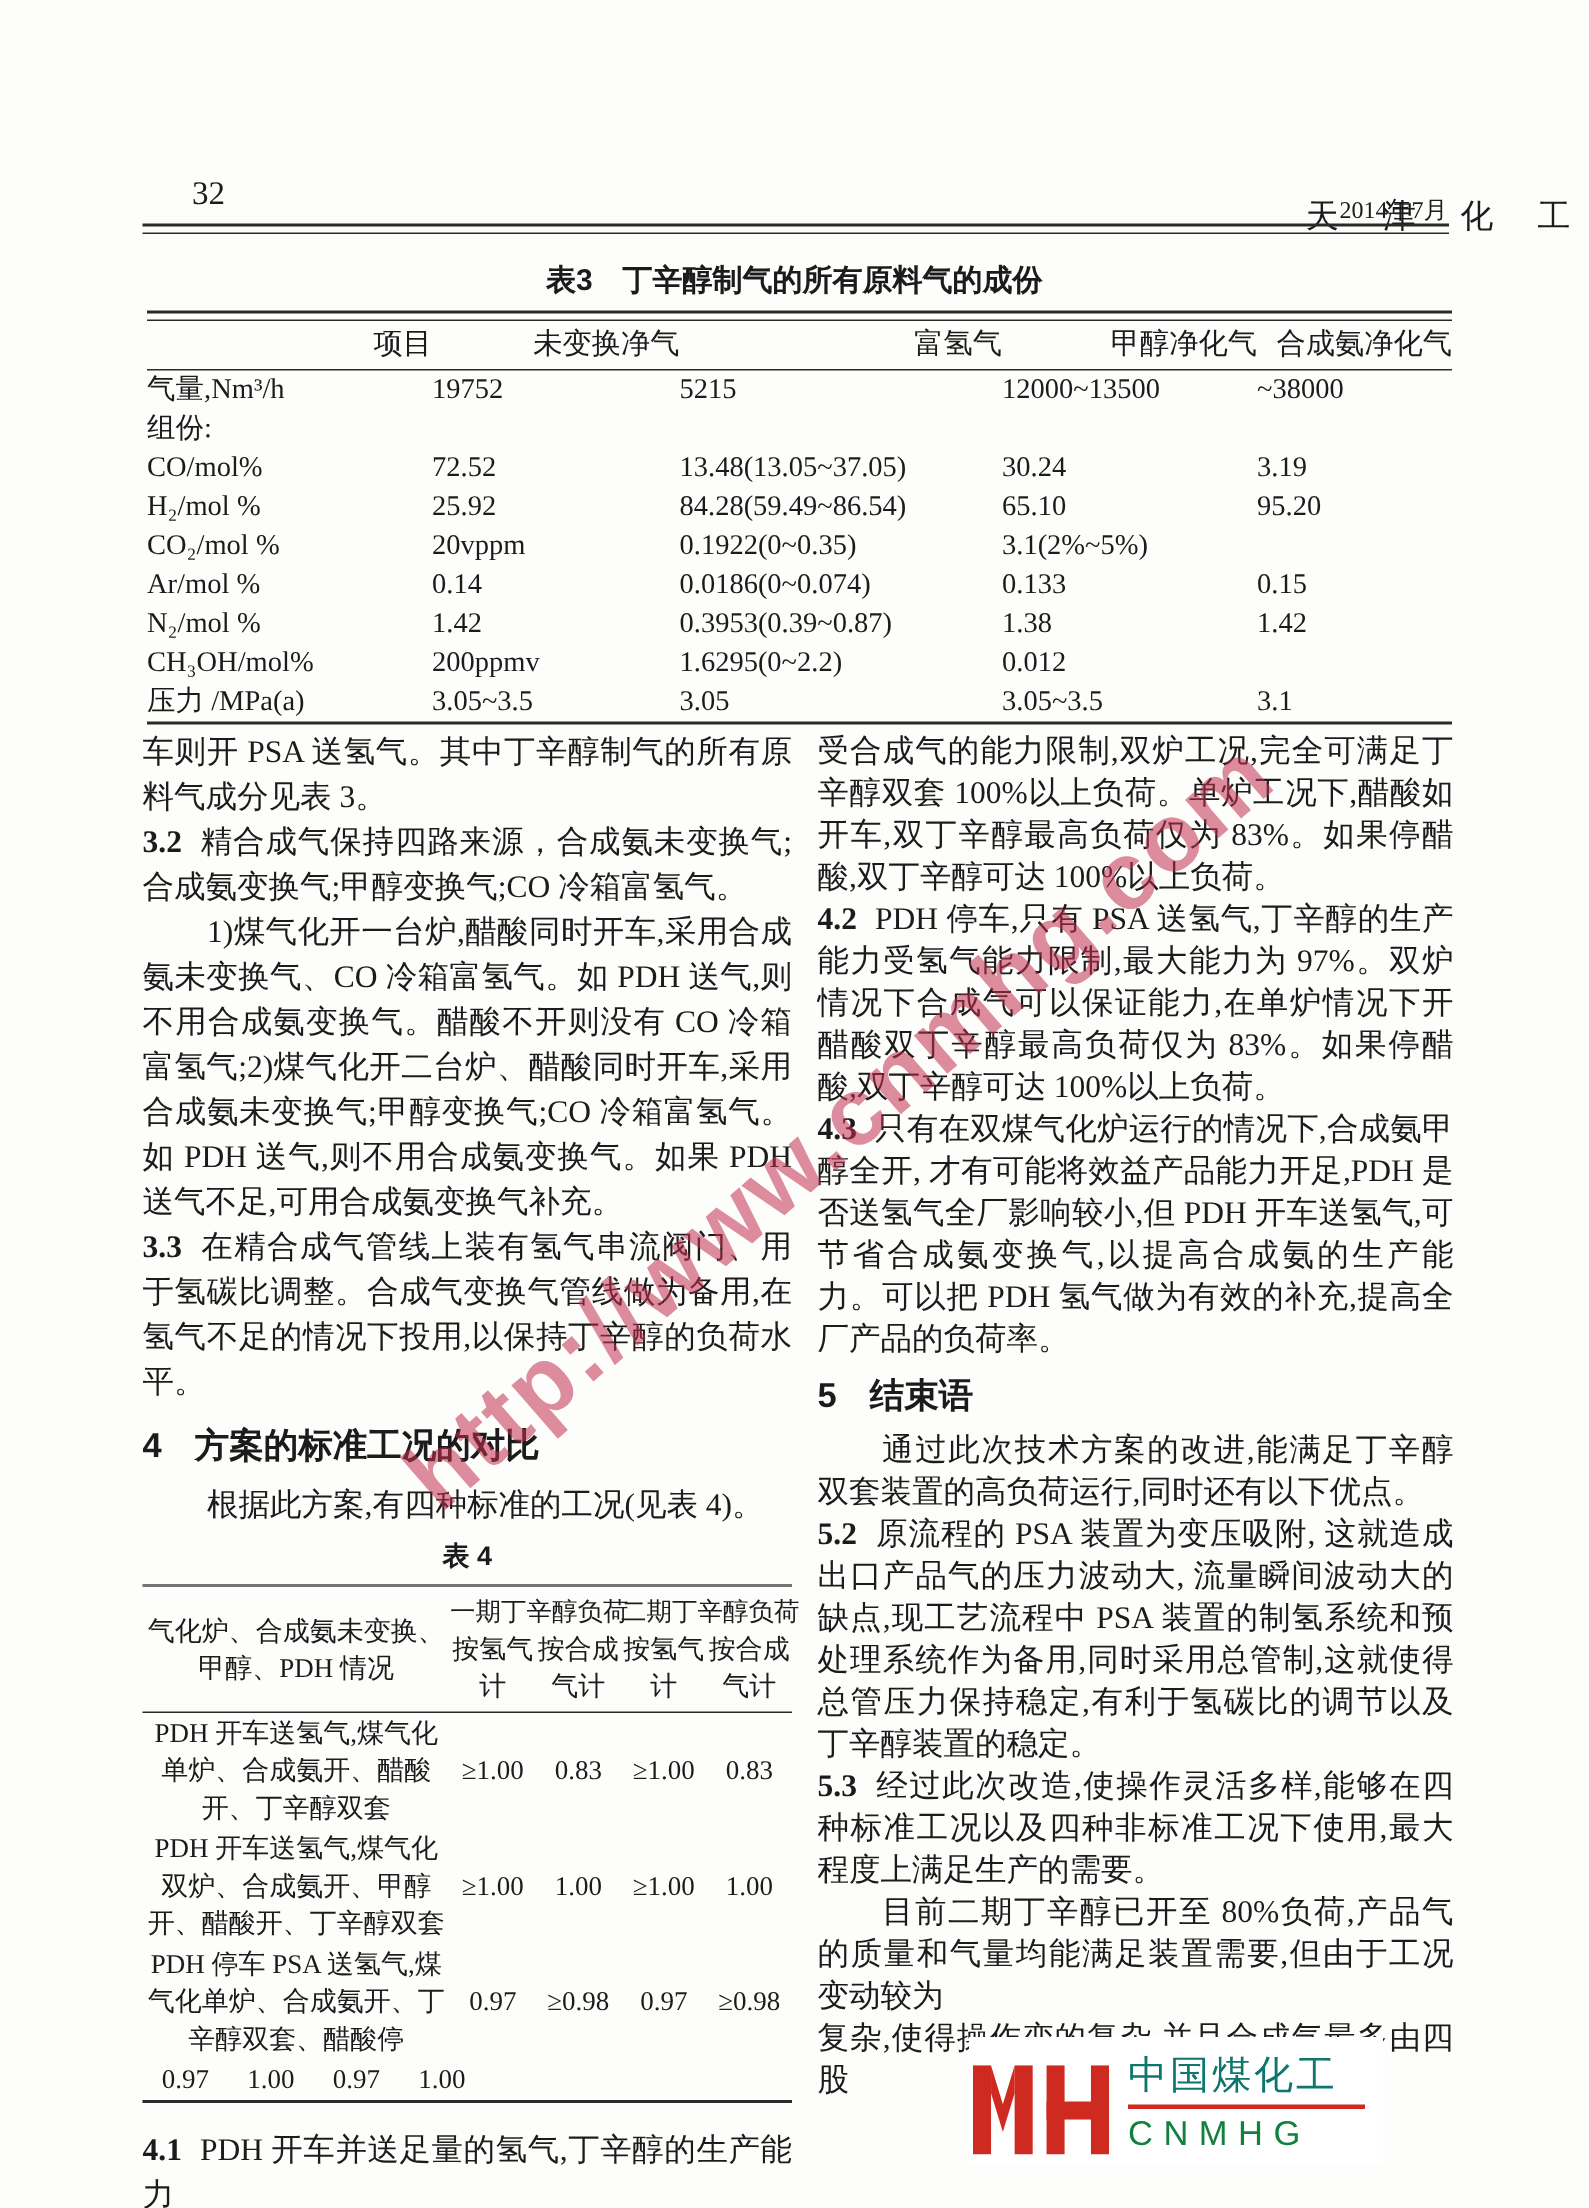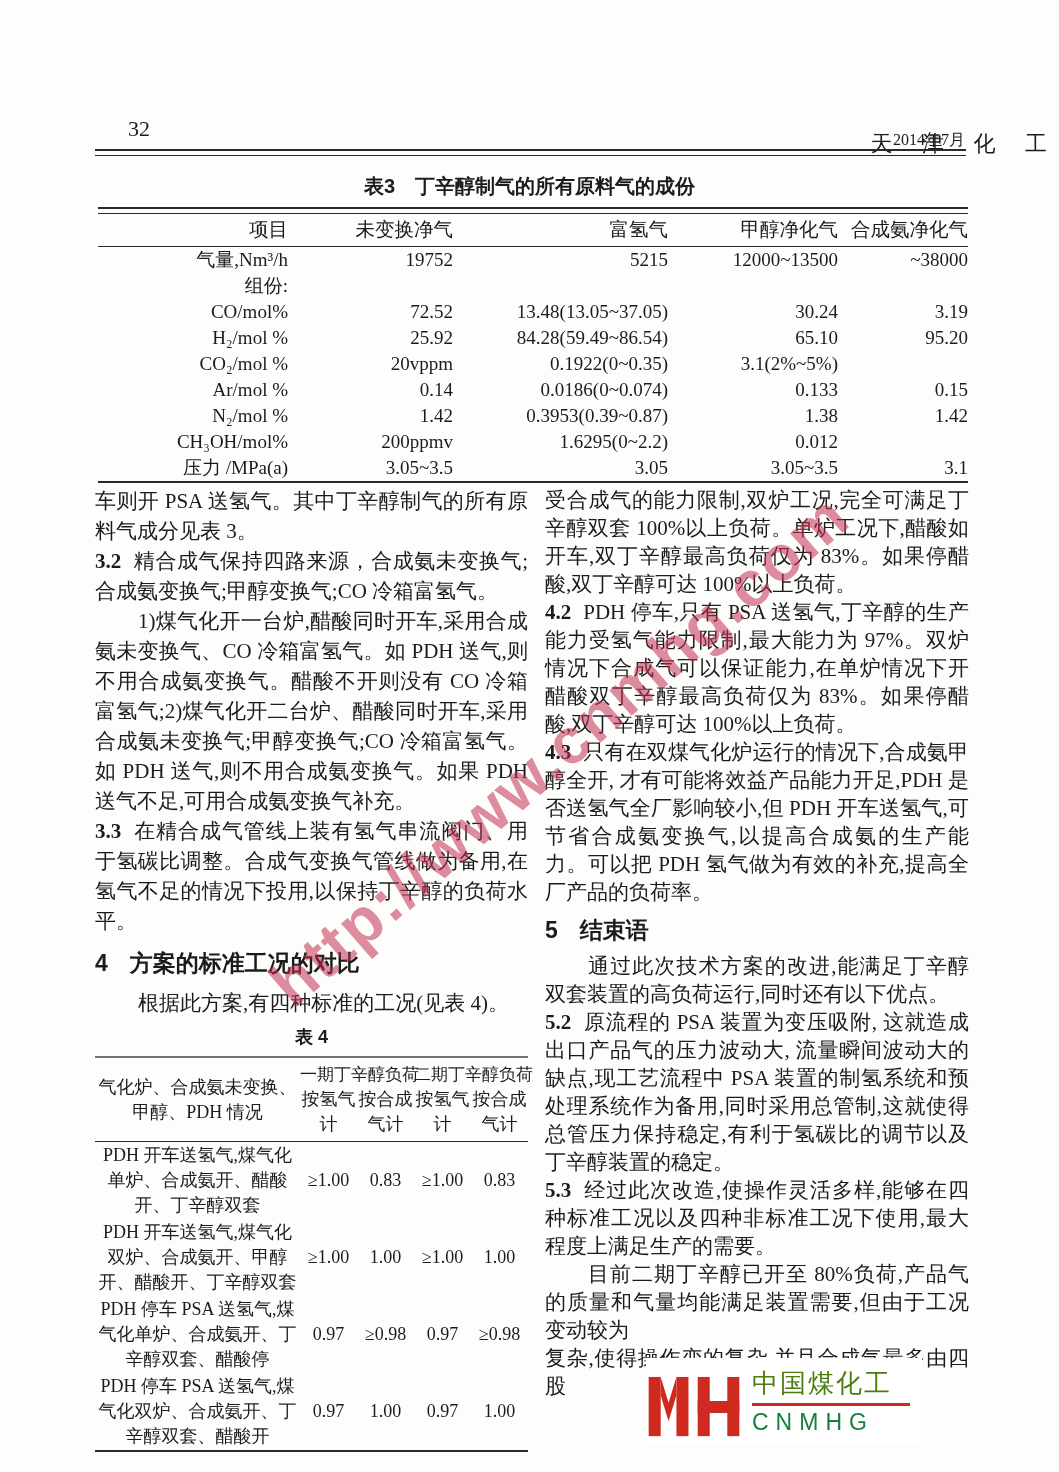--- a/index.html
+++ b/index.html
@@ -16,21 +16,21 @@
 
   
   .t3-title{position:absolute;left:0;right:0;top:173px;text-align:center;font-weight:bold;font-size:20px;
             font-family:"Liberation Sans","DejaVu Sans",sans-serif;}
   .t3{position:absolute;left:98px;top:207px;width:870px;}
   .t3-toprule{height:4px;border-top:2px solid #2a2a2a;border-bottom:1px solid #2a2a2a;}
   .t3-head{display:grid;grid-template-columns:190px 165px 215px 170px 130px;height:32px;line-height:32px;
            border-bottom:1.5px solid #2a2a2a;font-size:19.5px;}
   .t3-head span{text-align:right;}
   .t3-row{display:grid;grid-template-columns:190px 165px 215px 170px 130px;height:26px;line-height:26px;font-size:19px;}
-  .t3-row span{text-align:right;white-space:nowrap;}
+  .t3-row span{text-align:left;white-space:nowrap;}
   .t3-botrule{border-top:2.5px solid #2a2a2a;height:2px;}
 
   
   .col{position:absolute;top:486px;}
   .col p{margin:0;text-align:justify;}
   .col-left{left:95px;width:433px;font-size:21px;line-height:30px;}
   .col-right{left:545px;width:424px;font-size:21px;line-height:28px;}
   .ind{text-indent:2.05em;}
   .num{font-weight:bold;margin-right:12px;}
   .sec-h{font-family:"Liberation Sans","DejaVu Sans",sans-serif;font-weight:bold;font-size:23px;
@@ -57,21 +57,21 @@
   
   .watermark{position:absolute;left:255px;top:965px;transform:rotate(-41deg);transform-origin:0 0;
              font-family:"Liberation Sans","DejaVu Sans",sans-serif;font-weight:bold;font-size:64px;
              letter-spacing:2px;color:#c2304f;opacity:.55;white-space:nowrap;z-index:4;pointer-events:none;}
 
   
   .logo{position:absolute;left:646px;top:1358px;width:276px;height:86px;background:#ffffff;z-index:6;
         display:flex;align-items:center;gap:10px;}
   .logo-mark{width:96px;height:74px;flex:0 0 auto;}
   .logo-txt{display:flex;flex-direction:column;align-items:flex-start;}
-  .logo-cn{font-family:"Liberation Sans","DejaVu Sans",sans-serif;font-size:26px;color:#4d7c0f;letter-spacing:2px;}
+  .logo-cn{font-family:"Liberation Sans","DejaVu Sans",sans-serif;font-size:26px;color:#0f766e;letter-spacing:2px;}
   .logo-underline{width:158px;height:2.5px;background:#cf2a20;margin:2px 0 3px 0;}
   .logo-en{font-family:"Liberation Sans","DejaVu Sans",sans-serif;font-size:23px;color:#15803d;letter-spacing:7px;}
 </style>
 </head>
 <body>
 
 <div class="page">
 
   <span class="hdr-num">32</span>
   <span class="hdr-journal">天 津 化 工</span>
@@ -212,21 +212,20 @@
 
         <div class="t4-row">
           <div class="t4-cond">PDH 停车 PSA 送氢气,煤气化单炉、合成氨开、丁辛醇双套、醋酸停</div>
           <span class="t4-v">0.97</span>
           <span class="t4-v">≥0.98</span>
           <span class="t4-v">0.97</span>
           <span class="t4-v">≥0.98</span>
         </div>
 
         <div class="t4-row">
-          <div class="t4-cond">PDH 停车 PSA 送氢气,煤气化双炉、合成氨开、丁辛醇双套、醋酸开</div>
           <span class="t4-v">0.97</span>
           <span class="t4-v">1.00</span>
           <span class="t4-v">0.97</span>
           <span class="t4-v">1.00</span>
         </div>
 
       <div class="t4-botrule"></div>
     </div>
 
     <p class="p41"><span class="num">4.1</span><span>PDH 开车并送足量的氢气,丁辛醇的生产能力</span></p>

